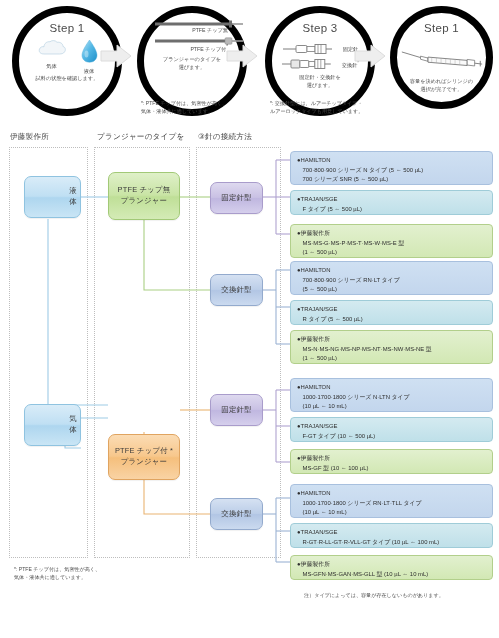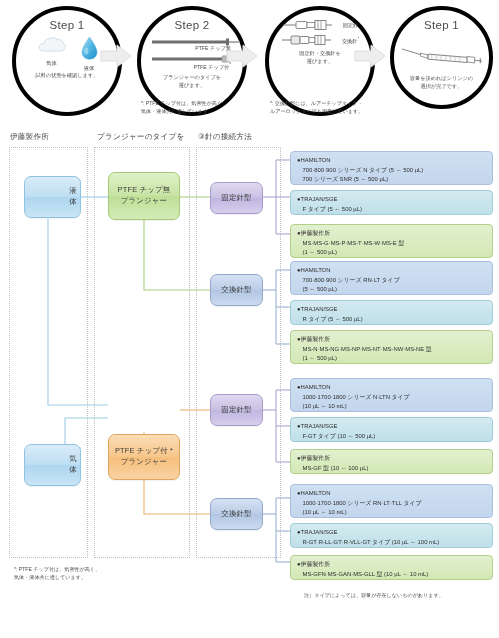--- a/index.html
+++ b/index.html
@@ -13,21 +13,21 @@
     font-family: "Liberation Sans", "DejaVu Sans", sans-serif;
     color: #3a3a3a;
     overflow: hidden;
   }
 
   
   #steps-row { position: absolute; left: 0; top: 0; width: 499px; height: 122px; }
 
   .step-circle {
     position: absolute;
-    border: 4px solid #000000;
+    border: 7px solid #000000;
     border-radius: 50%;
     background: #fff;
     text-align: center;
   }
   .step-title {
     font-size: 11.5px; color: #4a4a4a;
     margin-top: 9px; letter-spacing: .3px;
   }
   .step-caption {
     font-size: 5.2px; color: #4a4a4a; line-height: 1.5;
@@ -184,21 +184,20 @@
       </div>
     </div>
     <div class="step-caption">試料の状態を確認します。</div>
   </div>
 
   <svg class="step-arrow" style="left:100px; top:44px; width:32px; height:24px;" viewBox="0 0 32 24">
     <path d="M1 7 L17 7 L17 1 L31 12 L17 23 L17 17 L1 17 Z" fill="#eeeeee" stroke="#dcdcdc" stroke-width="1"></path>
   </svg>
 
   <div class="step-circle" style="left:137px; top:6px; width:110px; height:110px;">
-    <div class="step-title">Step 2</div>
     <div class="s2-art">
       <div class="s2-row">
         <svg class="s2-plunger" viewBox="0 0 88 8" width="88" height="8">
           <rect x="0" y="2.5" width="74" height="3" fill="#6e6e6e"></rect>
           <rect x="74" y="0.5" width="3" height="7" fill="#6e6e6e"></rect>
           <rect x="77" y="3.2" width="11" height="1.6" fill="#9a9a9a"></rect>
         </svg>
         <div class="s2-label">PTFE チップ無</div>
       </div>
       <div class="s2-row">
@@ -212,20 +211,21 @@
     </div>
     <div class="step-caption" style="white-space:pre-line; margin-top:2px;">プランジャーのタイプを
 選びます。</div>
   </div>
 
   <svg class="step-arrow" style="left:226px; top:44px; width:32px; height:24px;" viewBox="0 0 32 24">
     <path d="M1 7 L17 7 L17 1 L31 12 L17 23 L17 17 L1 17 Z" fill="#eeeeee" stroke="#dcdcdc" stroke-width="1"></path>
   </svg>
 
   <div class="step-circle" style="left:265px; top:6px; width:110px; height:110px;">
+    <div class="step-title">Step 3</div>
     <div class="s3-art">
       <div class="s3-row">
         <svg viewBox="0 0 56 12" width="56" height="12">
           <line x1="1" y1="6" x2="14" y2="6" stroke="#7d7d7d" stroke-width="1"></line>
           <rect x="14" y="2.5" width="11" height="7" rx="1.2" fill="#fff" stroke="#7d7d7d" stroke-width="0.9"></rect>
           <rect x="25" y="3.5" width="8" height="5" fill="#fff" stroke="#7d7d7d" stroke-width="0.8"></rect>
           <rect x="33" y="1.5" width="11" height="9" fill="#fff" stroke="#7d7d7d" stroke-width="0.9"></rect>
           <line x1="36" y1="1.5" x2="36" y2="10.5" stroke="#7d7d7d" stroke-width="0.7"></line>
           <line x1="39" y1="1.5" x2="39" y2="10.5" stroke="#7d7d7d" stroke-width="0.7"></line>
           <line x1="44" y1="6" x2="50" y2="6" stroke="#7d7d7d" stroke-width="1"></line>
@@ -328,21 +328,21 @@
 
   <path d="M263 392 L276 392" stroke="#9cb2d4" stroke-width="1.1" fill="none"></path>
   <path d="M276 376 L276 440" stroke="#9cb2d4" stroke-width="1.1" fill="none"></path>
   <path d="M276 376 L290 376" stroke="#9cb2d4" stroke-width="1.1" fill="none"></path>
   <path d="M276 409 L290 409" stroke="#9cb2d4" stroke-width="1.1" fill="none"></path>
   <path d="M276 440 L290 440" stroke="#9cb2d4" stroke-width="1.1" fill="none"></path>
 </svg>
 
 <div class="flow-box box-blue" style="left:24px; top:176px; width:57px; height:42px;">液　体</div>
 
-<div class="flow-box box-blue" style="left:24px; top:444px; width:57px; height:42px;">気　体</div>
+<div class="flow-box box-blue" style="left:24px; top:404px; width:57px; height:42px;">気　体</div>
 
 <div class="flow-box box-green" style="left:108px; top:172px; width:72px; height:48px; white-space:pre-line;">PTFE チップ無
 プランジャー</div>
 
 <div class="flow-box box-orange" style="left:108px; top:386px; width:72px; height:46px; white-space:pre-line;margin-top:48px;">PTFE チップ付 *
 プランジャー</div>
 
 <div class="flow-box box-purple" style="left:210px; top:182px; width:53px; height:32px;">固定針型</div>
 
 <div class="flow-box box-steel" style="left:210px; top:274px; width:53px; height:32px;">交換針型</div>

